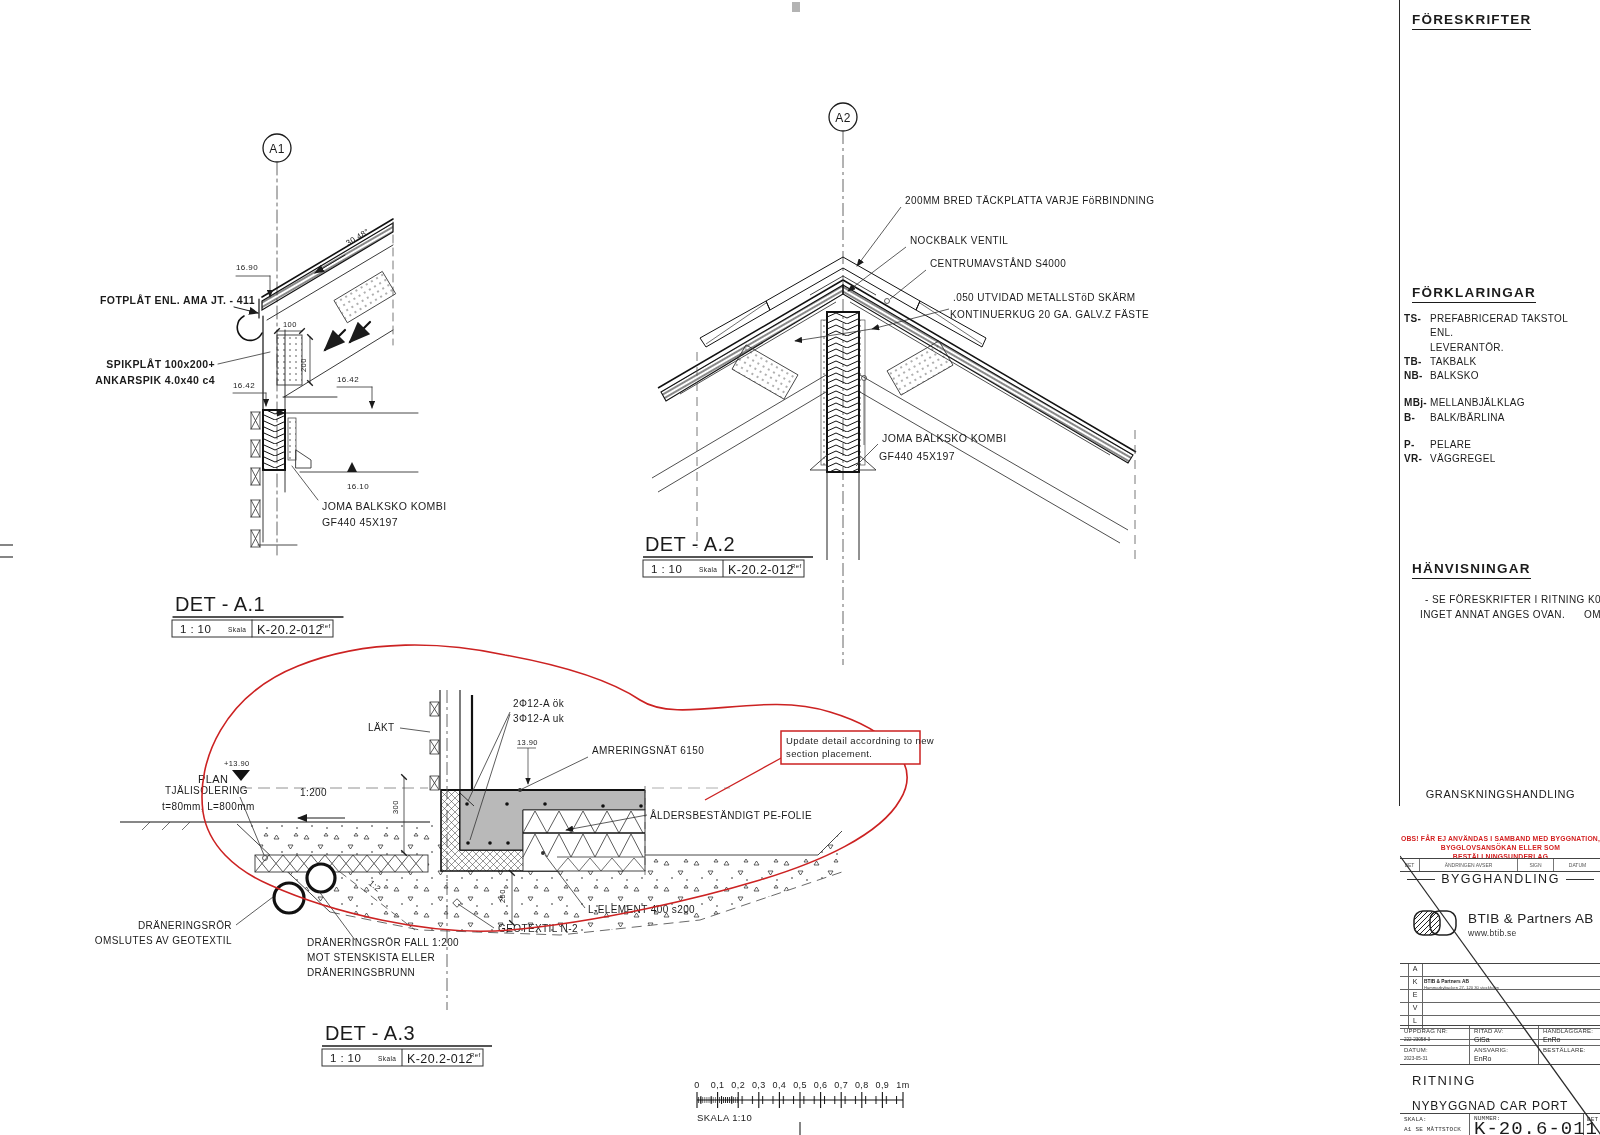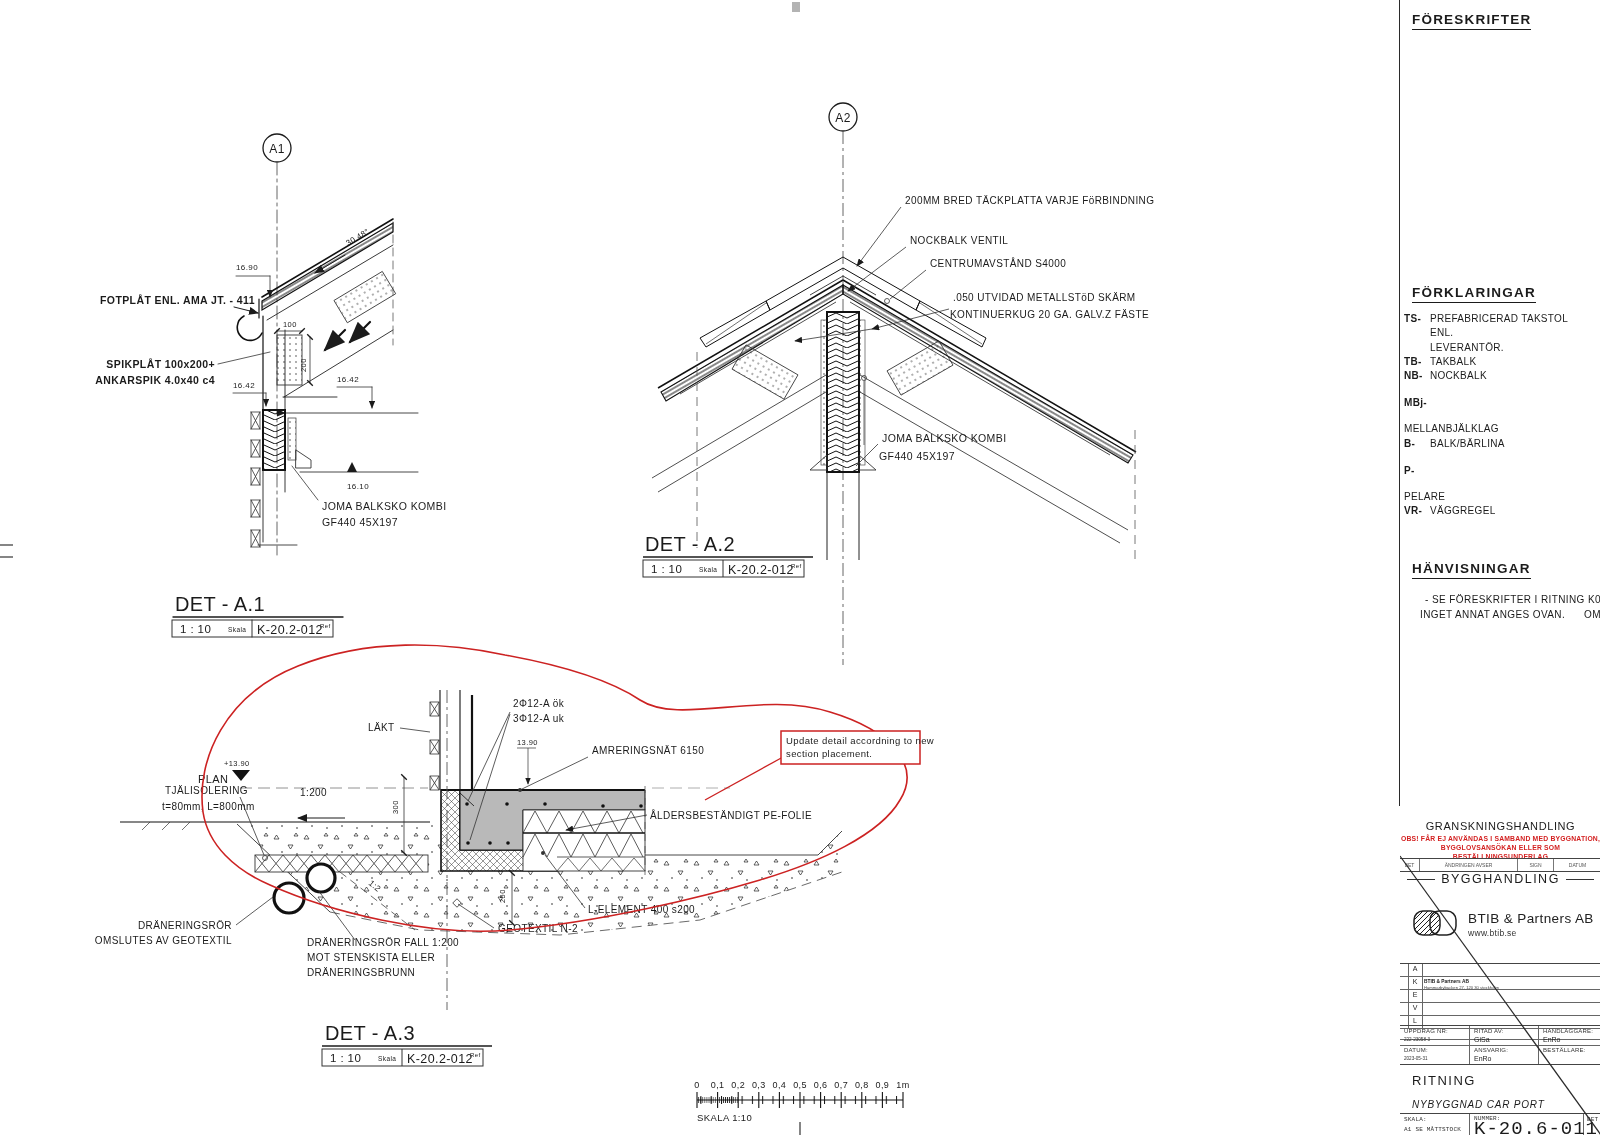--- a/index.html
+++ b/index.html
@@ -4,21 +4,21 @@
 <style>
   html,body{margin:0;padding:0;background:#e8e8e8;}
   .sheet{position:relative;width:1600px;height:1135px;background:#ffffff;overflow:hidden;
          font-family:"Liberation Sans",sans-serif;color:#1b1b1b;}
   svg text{font-family:"Liberation Sans",sans-serif;fill:#1b1b1b;letter-spacing:.4px;}
   .panel{position:absolute;left:1399px;top:0;width:201px;height:806px;border-left:1.5px solid #2a2a2a;}
   .panel .abs{position:absolute;}
   .h-title{font-size:13.5px;font-weight:bold;letter-spacing:1.2px;border-bottom:1.3px solid #1b1b1b;padding-bottom:2px;}
   .legend-row{display:flex;font-size:10px;line-height:14.3px;letter-spacing:.3px;}
   .legend-row .abbr{width:26px;font-weight:bold;flex:0 0 26px;}
-  .legend-row.gap{margin-top:13px;flex-direction:column;}
+  .legend-row.gap{margin-top:13px;}
   .hanv-line{font-size:10px;letter-spacing:.4px;line-height:15px;text-align:right;}
   .gransk{font-size:11px;letter-spacing:.6px;text-align:center;}
   .warn{font-size:6.8px;font-weight:bold;color:#d31f1f;text-align:center;line-height:9px;letter-spacing:.2px;}
   .revstrip{position:absolute;left:0;top:858px;width:201px;height:12px;border-top:1px solid #444;border-bottom:1px solid #444;display:flex;font-size:5px;color:#555;}
   .revstrip .cell{border-right:1px solid #777;display:flex;align-items:center;justify-content:center;overflow:hidden;}
   .bygg{position:absolute;left:0;top:870px;width:201px;height:18px;display:flex;align-items:center;justify-content:center;gap:6px;}
   .bygg .rule{height:1px;background:#333;flex:0 0 28px;}
   .bygg .txt{font-size:12.5px;letter-spacing:1.5px;}
   .disc-table{position:absolute;left:0;top:963px;width:201px;border-top:1px solid #444;}
   .disc-row{position:relative;height:12px;border-bottom:1px solid #666;font-size:7px;}
@@ -27,21 +27,21 @@
   .kk{position:absolute;left:24px;top:0;line-height:5.5px;}
   .kk .c1{font-size:4.8px;font-weight:bold;padding-top:2px;}
   .kk .c2{font-size:4.2px;color:#444;}
   .fields{position:absolute;left:0;top:1025px;width:201px;height:38px;border-top:1px solid #444;border-bottom:1px solid #444;}
   .fields .vl{position:absolute;top:0;bottom:0;width:1px;background:#666;}
   .fields .hl{position:absolute;left:0;right:0;height:1px;background:#666;top:19px;}
   .flabel{position:absolute;font-size:6px;color:#333;letter-spacing:.2px;}
   .fval-s{position:absolute;font-size:4.6px;color:#333;}
   .fval{position:absolute;font-size:7px;color:#222;}
   .tb-title{position:absolute;font-size:13px;letter-spacing:1.5px;}
-  .tb-sub{position:absolute;font-size:10px;letter-spacing:.8px;font-style:italic;}
+  .tb-sub{position:absolute;font-size:12px;letter-spacing:.8px;}
   .bottomrow{position:absolute;left:0;top:1113px;width:201px;height:22px;border-top:1px solid #444;font-family:Liberation Mono, monospace;}
   .bottomrow .vl{position:absolute;top:0;bottom:0;width:1px;background:#666;}
   .num{font-size:19px;letter-spacing:1px;}
   .logo-company{font-size:13.5px;letter-spacing:.4px;color:#222;}
   .logo-web{font-size:8.5px;color:#333;letter-spacing:.3px;}
 </style>
 </head>
 <body>
 
 <div class="sheet">
@@ -438,21 +438,21 @@
     <div class="legend-row">
           <span class="abbr"></span>
           <span>LEVERANTÖR.</span>
         </div>
     <div class="legend-row">
           <span class="abbr">TB-</span>
           <span>TAKBALK</span>
         </div>
     <div class="legend-row">
           <span class="abbr">NB-</span>
-          <span>NOCKBALK</span>
+          <span>BALKSKO</span>
         </div>
     <div class="legend-row gap">
           <span class="abbr">MBj-</span>
           <span>MELLANBJÄLKLAG</span>
         </div>
     <div class="legend-row">
           <span class="abbr">B-</span>
           <span>BALK/BÄRLINA</span>
         </div>
     <div class="legend-row gap">
@@ -462,21 +462,21 @@
     <div class="legend-row">
           <span class="abbr">VR-</span>
           <span>VÄGGREGEL</span>
         </div>
   </div>
 
   <div class="abs h-title" style="left:12px;top:561px;">HÄNVISNINGAR</div>
   <div class="abs hanv-line" style="left:13px;top:592px;">- SE FÖRESKRIFTER I RITNING K0 OM</div>
   <div class="abs hanv-line" style="left:20px;top:607px;">INGET ANNAT ANGES OVAN.</div>
 
-  <div class="abs gransk" style="left:0;top:820px;width:201px;">GRANSKNINGSHANDLING</div>
+  <div class="abs gransk" style="left:0;top:788px;width:201px;">GRANSKNINGSHANDLING</div>
   <div class="abs warn" style="left:0;top:834px;width:201px;">OBS! FÅR EJ ANVÄNDAS I SAMBAND MED BYGGNATION,</div>
   <div class="abs warn" style="left:0;top:843px;width:201px;">BYGGLOVSANSÖKAN ELLER SOM BESTÄLLNINGSUNDERLAG</div>
 
   <div class="revstrip">
     <div class="cell" style="width:19px;">BET</div>
     <div class="cell" style="flex:1;">ÄNDRINGEN AVSER</div>
     <div class="cell" style="width:35px;">SIGN</div>
     <div class="cell" style="width:47px;border-right:none;">DATUM</div>
   </div>
 

